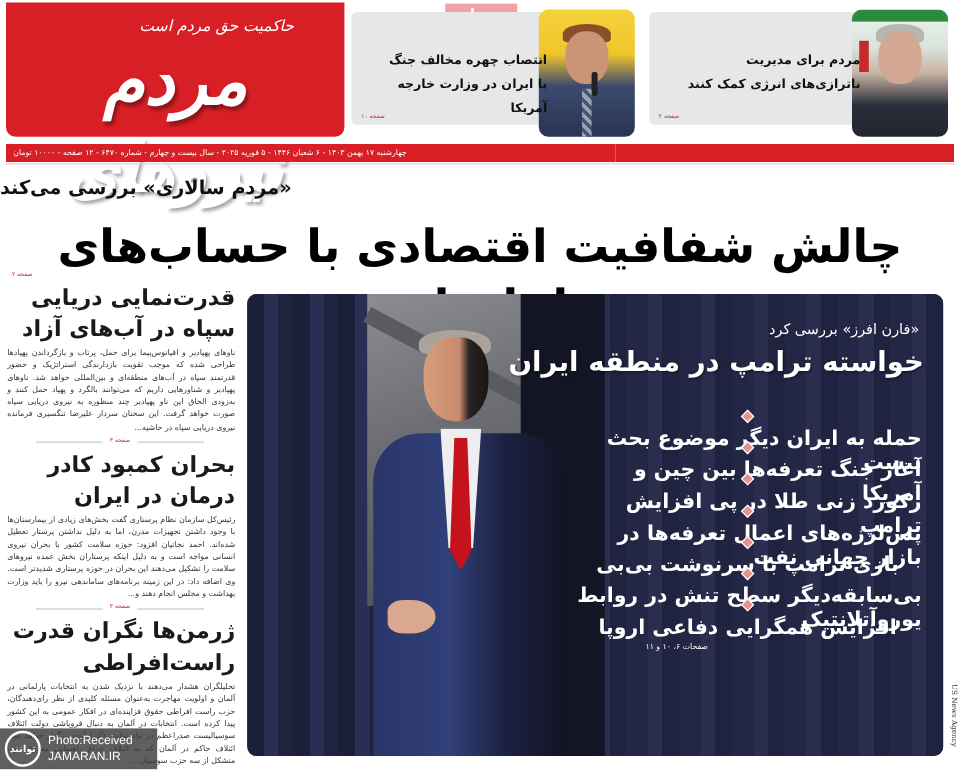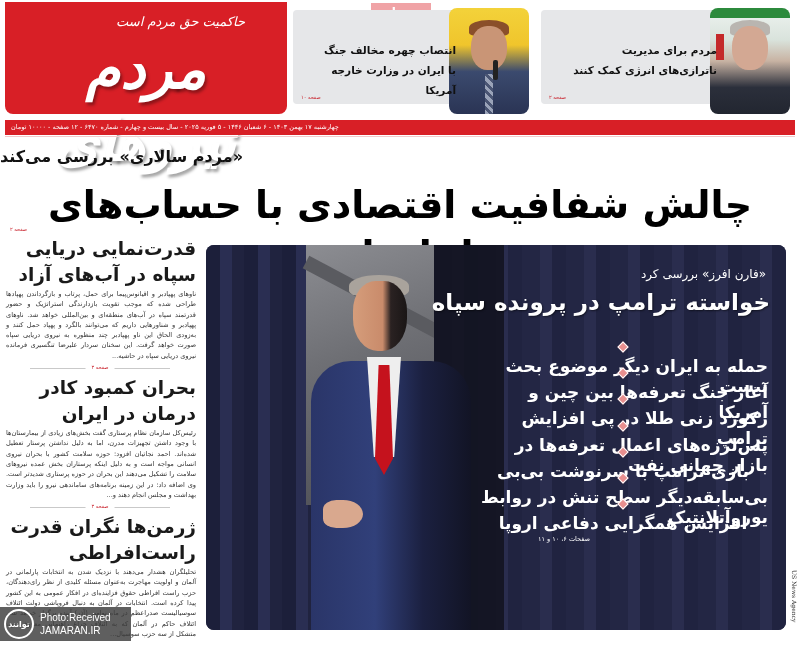--- a/index.html
+++ b/index.html
@@ -264,21 +264,21 @@
   <div class="person">
     <div class="suit"></div>
     <div class="shirt"></div>
     <div class="tie"></div>
     <div class="hairp"></div>
     <div class="head"></div>
     <div class="hand"></div>
   </div>
 
   <div class="panel-kicker">«فارن افرز» بررسی کرد</div>
-  <h2 class="panel-title">خواسته ترامپ در پرونده سپاه</h2>
+  <h2 class="panel-title">خواسته ترامپ در منطقه ایران</h2>
 
   <ul class="bullets">
     <li>
         <span class="bullet-icon"></span>
         <span>حمله به ایران دیگر موضوع بحث نیست</span>
       </li>
     <li>
         <span class="bullet-icon"></span>
         <span>آغاز جنگ تعرفه‌ها بین چین و آمریکا</span>
       </li>

